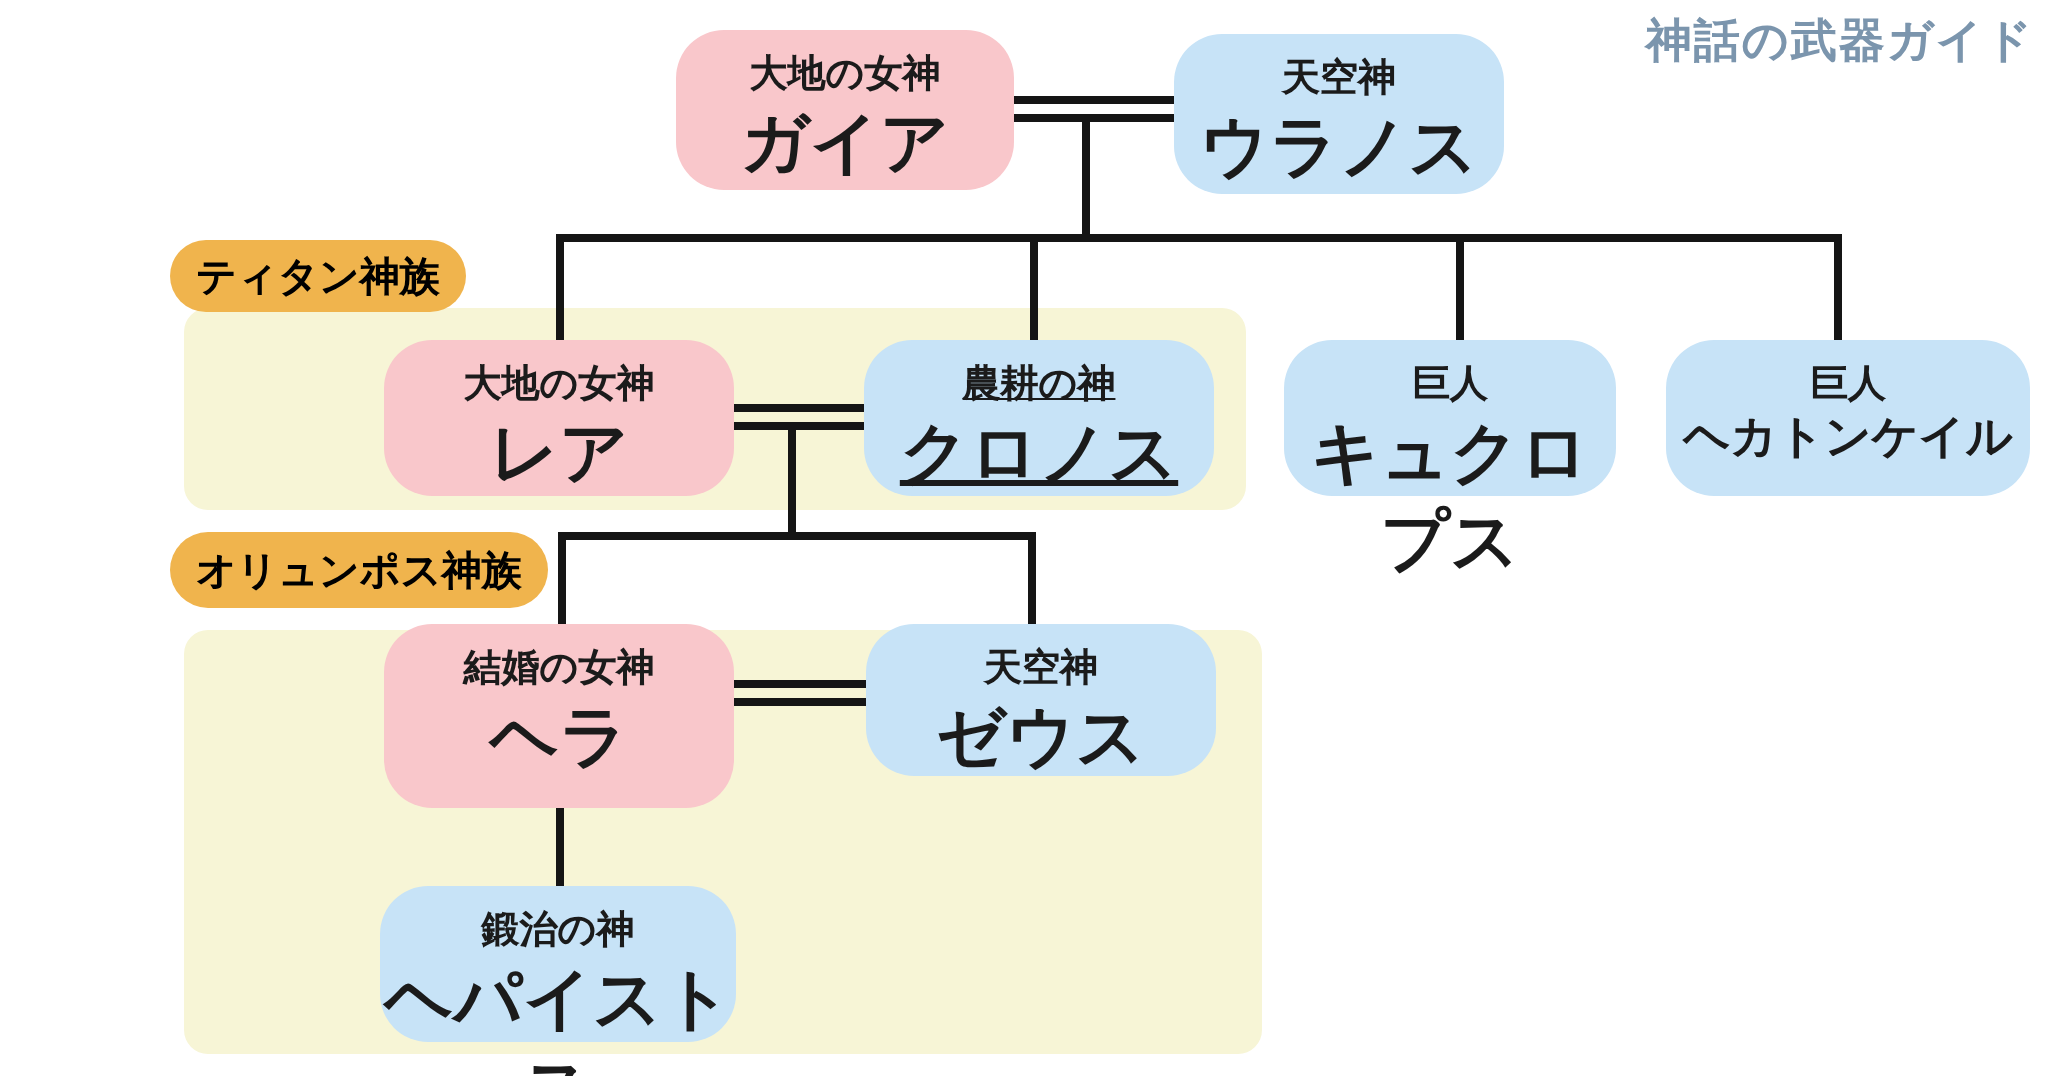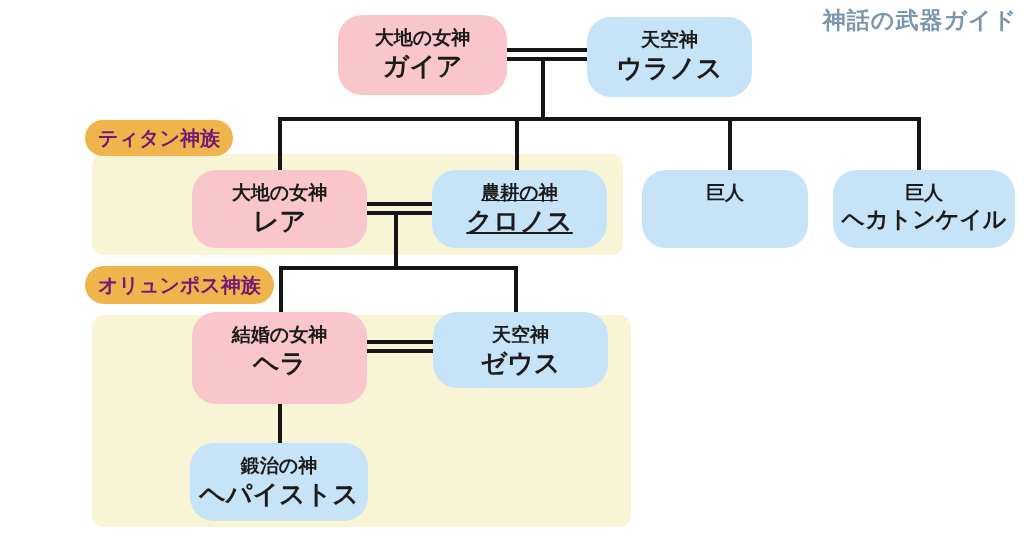--- a/index.html
+++ b/index.html
@@ -9,21 +9,21 @@
     overflow:hidden;
   }
 
   
   .panel { position:absolute; background:#f7f5d6; border-radius:12px; }
   #panel-titan   { left:92px;  top:154px; width:531px; height:101px; }
   #panel-olympos { left:92px;  top:315px; width:539px; height:212px; }
 
   
   .badge {
-    position:absolute; background:#f0b44d; color:#701a75;
+    position:absolute; background:#f0b44d; color:#000000;
     font-weight:bold; font-size:20px; border-radius:19px;
     padding:0 13px; white-space:nowrap; z-index:4;
   }
   #badge-titan   { left:85px; top:120px; height:36px; line-height:36px; }
   #badge-olympos { left:85px; top:266px; height:38px; line-height:38px;text-align:right; }
 
   
   .line { position:absolute; background:#151515; z-index:1; }
   .dline {
     position:absolute; height:13px; box-sizing:border-box;
@@ -47,21 +47,21 @@
   #v-zeus     { left:514px; top:266px; width:4px; height:49px; }
   
   #v-hephaistos { left:278px; top:388px; width:4px; height:57px; }
 
   
   .node {
     position:absolute; border-radius:24px; text-align:center;
     color:#1b1b1b; z-index:3;
   }
   .node .role { font-weight:bold; font-size:19px; line-height:1.25; margin-top:11px; }
-  .node .name { font-weight:bold; font-size:26px; line-height:1.3; }
+  .node .name { font-weight:bold; font-size:34px; line-height:1.3; }
   .pink { background:#f9c7cb; }
   .blue { background:#c7e3f7; }
   #n-gaia       { left:338px; top:15px;  width:169px; height:80px; }
   #n-uranos     { left:587px; top:17px;  width:165px; height:80px; }
   #n-rhea       { left:192px; top:170px; width:175px; height:78px; }
   #n-kronos     { left:432px; top:170px; width:175px; height:78px;text-decoration:underline; }
   #n-cyclops    { left:642px; top:170px; width:166px; height:78px; }
   #n-hecaton    { left:833px; top:170px; width:182px; height:78px; }
   #n-hecaton .name { font-size:23px; }
   #n-hera       { left:192px; top:312px; width:175px; height:92px; }
@@ -113,20 +113,21 @@
   <div class="node pink" id="n-rhea">
     <div class="role">大地の女神</div>
     <div class="name">レア</div>
   </div>
   <div class="node blue" id="n-kronos">
     <div class="role">農耕の神</div>
     <div class="name">クロノス</div>
   </div>
   <div class="node blue" id="n-cyclops">
     <div class="role">巨人</div>
+    <div class="name">キュクロプス</div>
   </div>
   <div class="node blue" id="n-hecaton">
     <div class="role">巨人</div>
     <div class="name">ヘカトンケイル</div>
   </div>
   <div class="node pink" id="n-hera">
     <div class="role">結婚の女神</div>
     <div class="name">ヘラ</div>
   </div>
   <div class="node blue" id="n-zeus">

